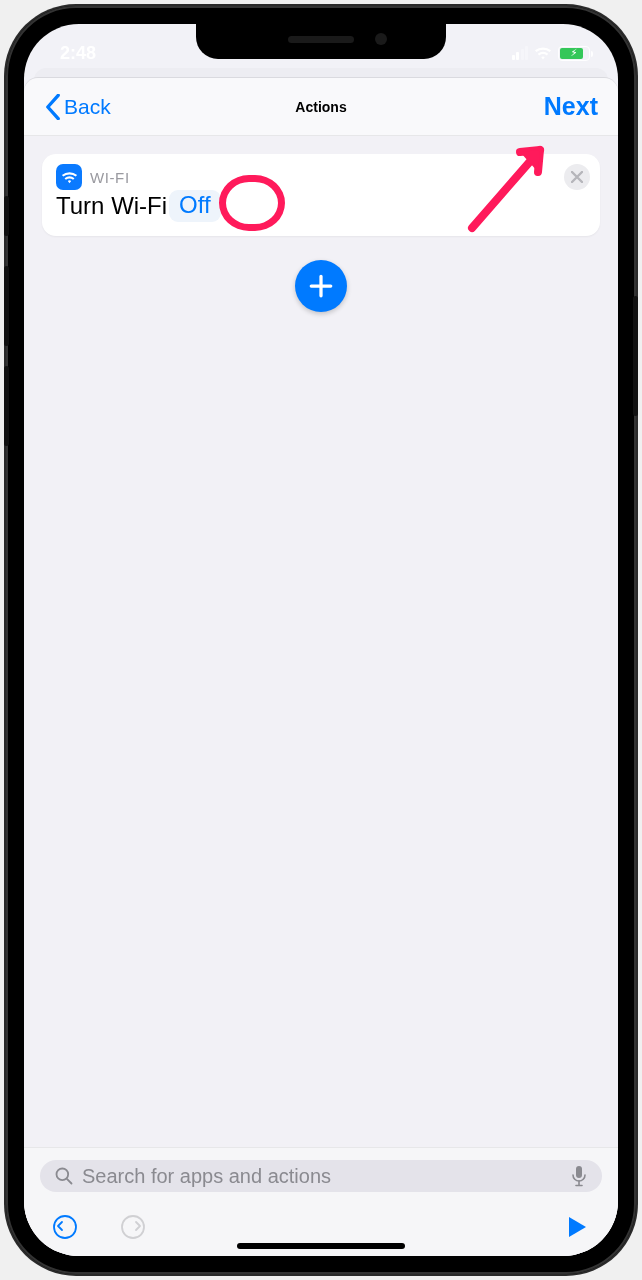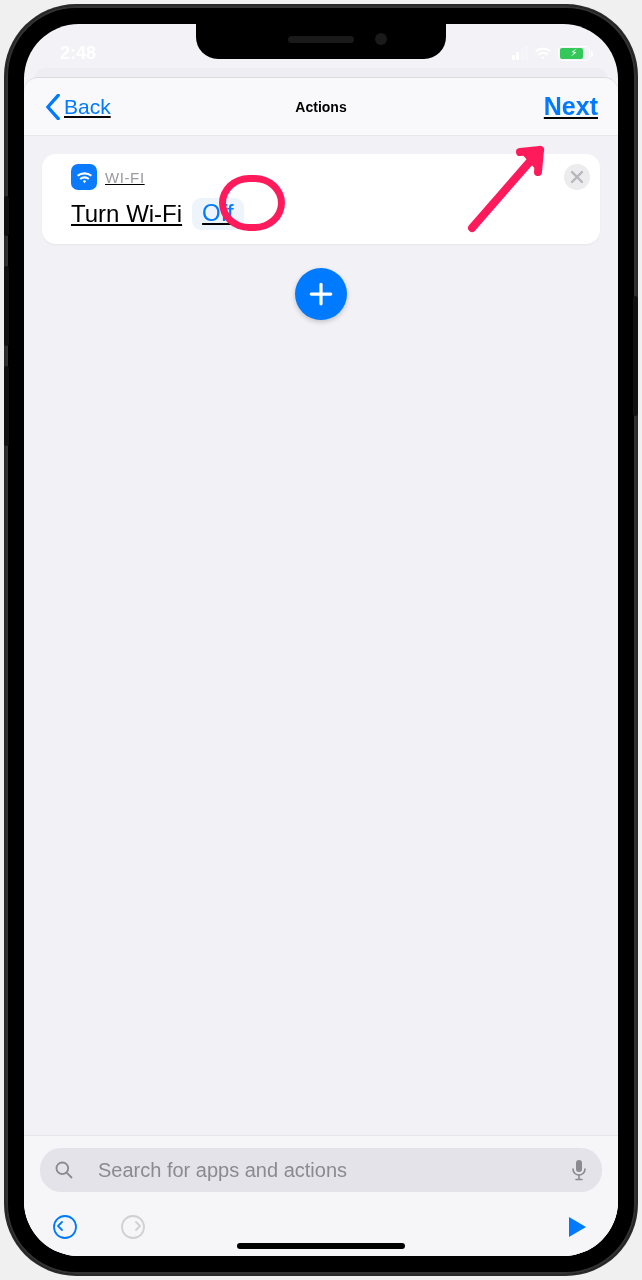--- a/index.html
+++ b/index.html
@@ -78,21 +78,20 @@
   .battery-bolt{position:absolute;left:50%;top:50%;transform:translate(-50%,-50%);color:#fff;font-size:10px;line-height:1;}
 
   
   .sheet {
     position:absolute; left:0; right:0; top:54px; bottom:0;
     background:#f2f1f6;
     border-top-left-radius: 14px;
     border-top-right-radius: 14px;
     box-shadow: 0 -1px 0 rgba(0,0,0,.08);
     overflow:hidden;
-    text-decoration:underline;
   }
   .sheet-stackhint{
     position:absolute; top:44px; left:10px; right:10px; height:16px;
     background:#ededf2; border-top-left-radius:12px; border-top-right-radius:12px;
     z-index:0;
   }
 
   .nav-bar {
     position:relative; z-index:1;
     height:58px; display:flex; align-items:center; justify-content:space-between;
@@ -105,37 +104,37 @@
   .nav-back svg{ width:18px; height:26px;}
   .nav-title { position:absolute; left:0; right:0; text-align:center; font-size:14px; font-weight:600; color:#000; pointer-events:none;}
   .nav-next { color:#007aff; font-size:25px; font-weight:600; }
 
   .content { position:relative; padding:18px 18px 0; z-index:1;}
 
   .action-card {
     position:relative;
     background:#fff;
     border-radius:14px;
-    padding:10px 14px 14px 29px;
+    padding:10px 14px 14px 14px;
     box-shadow: 0 1px 2px rgba(0,0,0,.05);
   }
   .action-head { display:flex; align-items:center; gap:8px; }
   .app-chip {
     width:26px; height:26px; border-radius:7px; background:#0a7aff;
     display:flex; align-items:center; justify-content:center;
   }
   .app-chip svg{ width:17px; height:17px;}
   .app-label { color:#9a9aa0; font-size:15px; letter-spacing:.6px; font-weight:500;}
   .card-close {
     position:absolute; top:10px; right:10px;
     width:26px; height:26px; border-radius:50%;
     background:#ececef; display:flex; align-items:center; justify-content:center;
   }
   .card-close svg{ width:12px; height:12px;}
-  .action-body { margin-top:8px; font-size:24px; color:#000; display:flex; align-items:center; flex-wrap:wrap; gap:8px;}
+  .action-body { font-size:24px; color:#000; display:flex; align-items:center; flex-wrap:wrap; gap:0;}
   .param-token {
     position:relative;
     margin-left:2px;
     padding: 1px 10px 3px 10px;
     border-radius:9px;
     background:#eef4fb;
     color:#007aff;
     font-size:24px;
   }
 
@@ -149,22 +148,22 @@
 
   
   .search-dock {
     position:absolute; left:0; right:0; bottom:0;
     background:#f6f6f8;
     border-top:1px solid rgba(0,0,0,.06);
     padding:12px 16px 8px;
     z-index:2;
   }
   .search-field {
-    background:#e4e3ea; border-radius:21px; height:44px;
-    display:flex; align-items:center; padding:0 14px; gap:24px;
+    background:#e4e3ea; border-radius:21px; height:32px;
+    display:flex; align-items:center; padding:0 14px; gap:8px;
   }
   .search-field svg.mag{ width:20px; height:20px; }
   .search-placeholder{ flex:1; color:#8a8a90; font-size:20px;}
   .search-field .mic svg{ width:18px; height:22px; display:block;}
 
   .toolbar-row {
     display:flex; align-items:center; justify-content:space-between;
     padding: 18px 8px 4px;
   }
   .tb-left { display:flex; gap:34px; }

